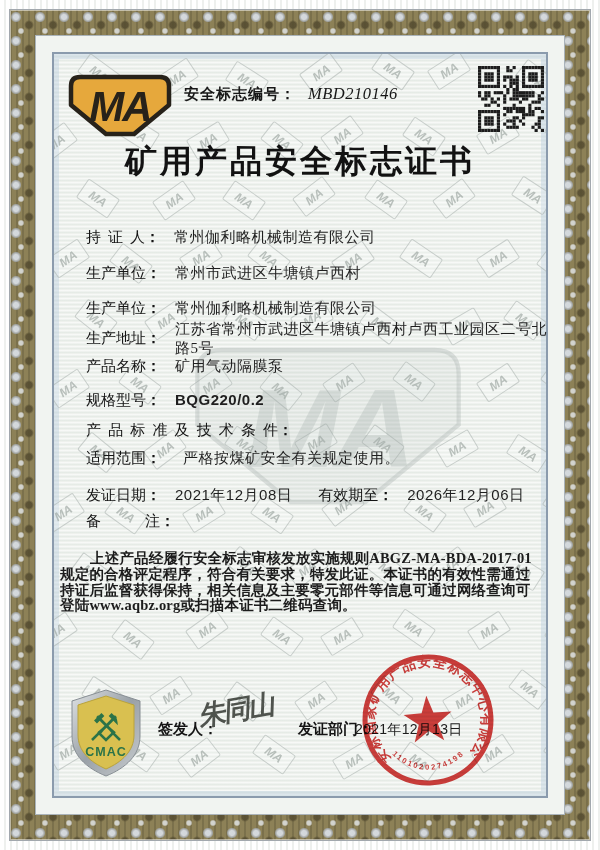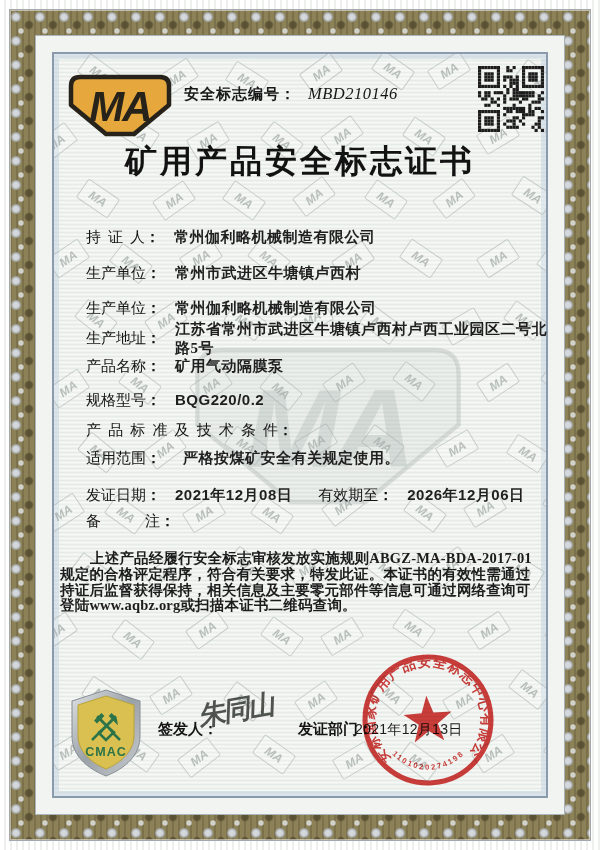--- a/index.html
+++ b/index.html
@@ -52,21 +52,21 @@
     position:absolute;left:0;right:0;top:86px;z-index:2;text-align:center;
     font-size:32px;font-weight:900;color:#121212;letter-spacing:3px;
   }
   
   .row{position:absolute;left:32px;z-index:2;display:flex;align-items:flex-start;font-size:15px;color:#1a1a1a;}
   .lbl{font-weight:400;white-space:nowrap;color:#141414;}
   .j3{display:inline-block;width:59px;text-align:justify;text-align-last:justify;}
   .j2{display:inline-block;width:74px;text-align:justify;text-align-last:justify;}
   .j9{display:inline-block;width:192px;text-align:justify;text-align-last:justify;}
   .colon{font-weight:700;color:#141414;}
-  .val{margin-left:14px;font-weight:700;color:#1f1f1f;letter-spacing:.5px;}
+  .val{margin-left:14px;font-weight:400;color:#1f1f1f;letter-spacing:.5px;}
   .val.kai{font-family:"Liberation Serif",serif;}
   .val.wide{width:378px;line-height:19px;margin-left:14px;}
   .lblpad{padding-top:9px;}
   
   .statement{
     position:absolute;left:6px;right:10px;top:497px;z-index:2;
     font-size:14.5px;line-height:15.8px;font-weight:600;color:#1c1c1c;
     text-indent:30px;letter-spacing:.2px;font-family:"Liberation Serif",serif;
   }
   

